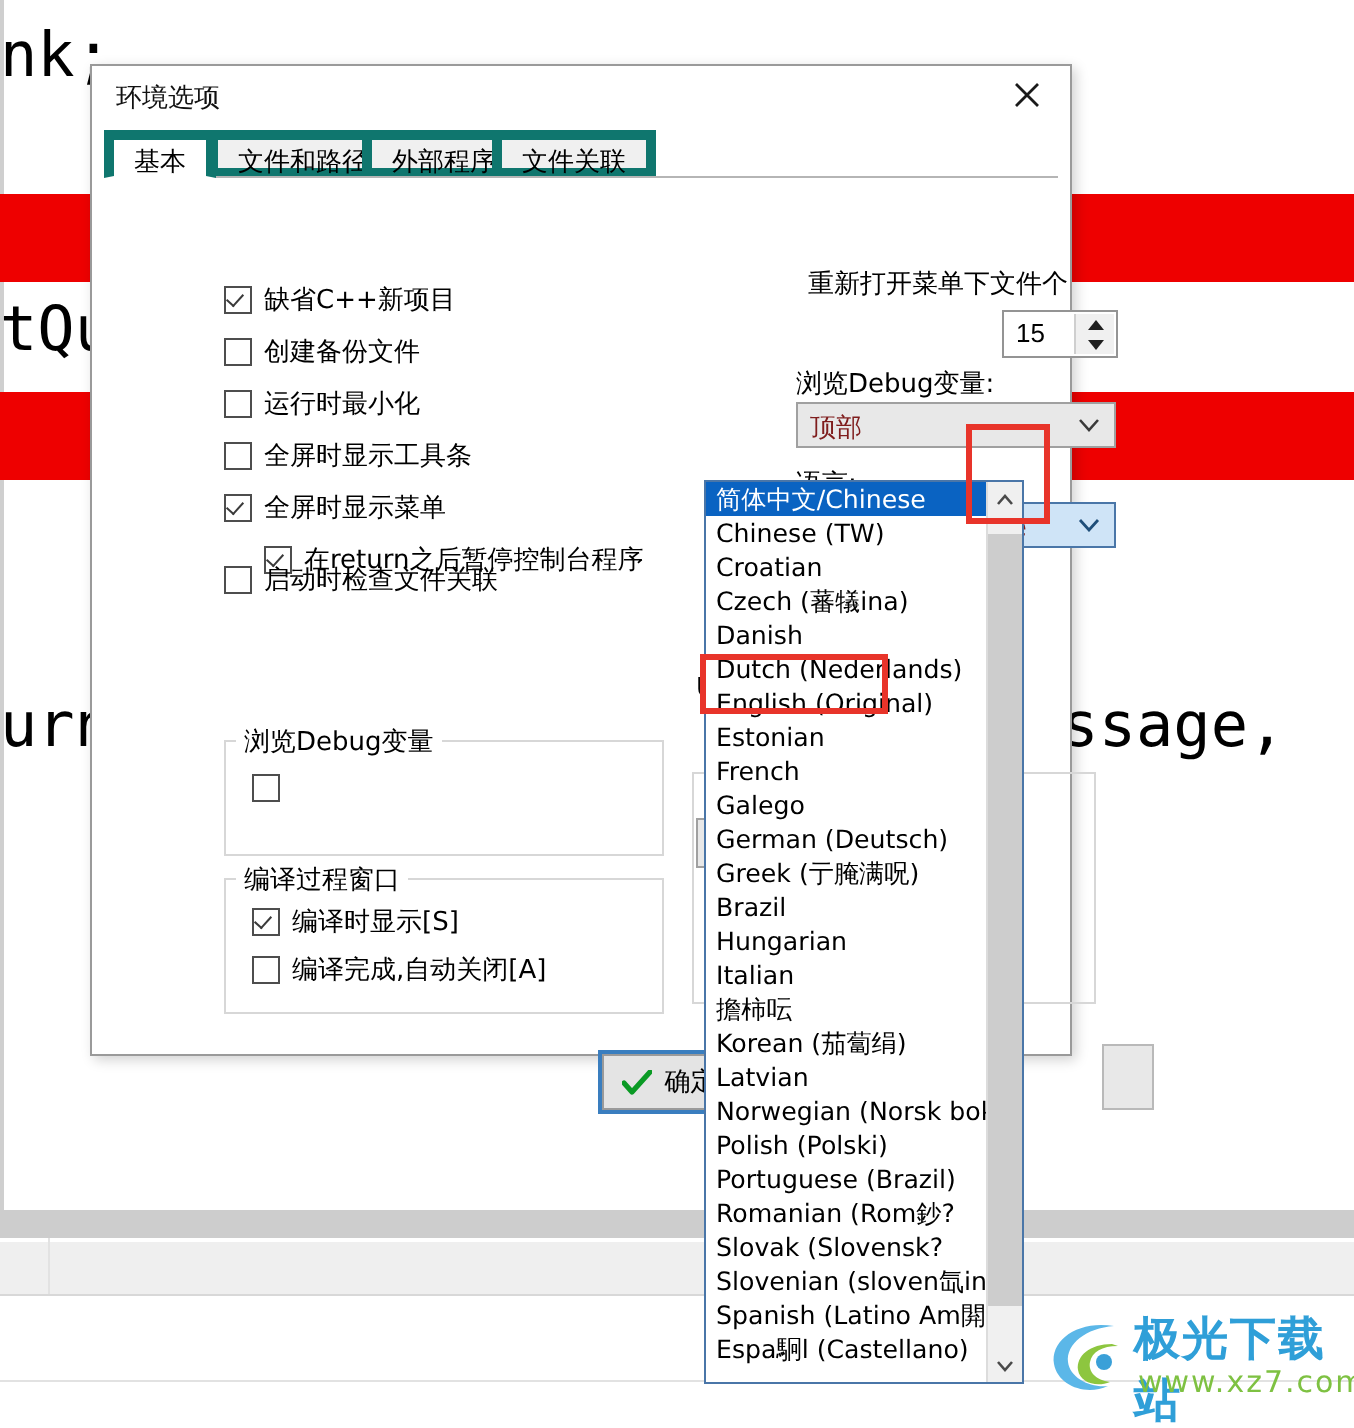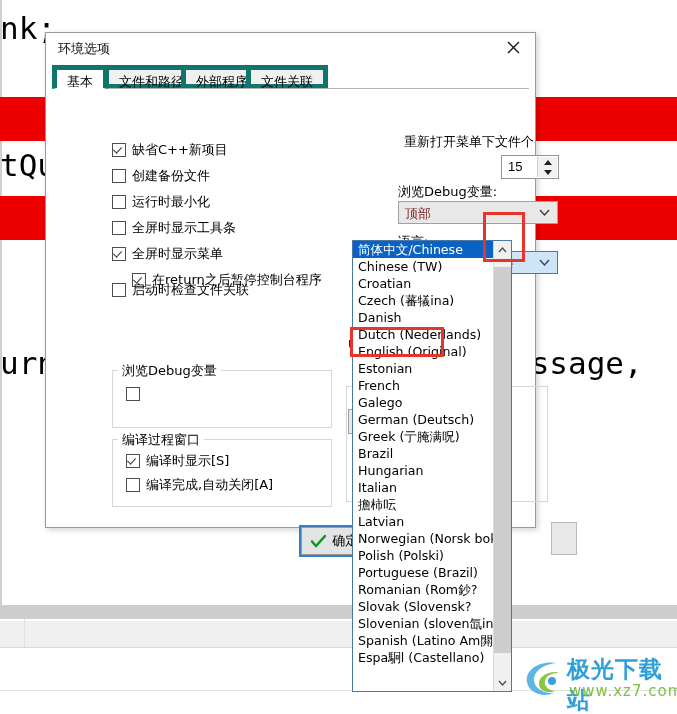--- a/index.html
+++ b/index.html
@@ -341,20 +341,21 @@
       <div class="ddrow">English (Original)</div>
       <div class="ddrow">Estonian</div>
       <div class="ddrow">French</div>
       <div class="ddrow">Galego</div>
       <div class="ddrow">German (Deutsch)</div>
       <div class="ddrow">Greek (亍腌满呪)</div>
       <div class="ddrow">Brazil</div>
       <div class="ddrow">Hungarian</div>
       <div class="ddrow">Italian</div>
       <div class="ddrow">擔柿呍</div>
+      <div class="ddrow">Korean (茄蔔绢)</div>
       <div class="ddrow">Latvian</div>
       <div class="ddrow">Norwegian (Norsk bokm録</div>
       <div class="ddrow">Polish (Polski)</div>
       <div class="ddrow">Portuguese (Brazil)</div>
       <div class="ddrow">Romanian (Rom鈔?</div>
       <div class="ddrow">Slovak (Slovensk?</div>
       <div class="ddrow">Slovenian (sloven氙ina)</div>
       <div class="ddrow">Spanish (Latino Am閞ica)</div>
       <div class="ddrow">Espa駉l (Castellano)</div>
     </div>

